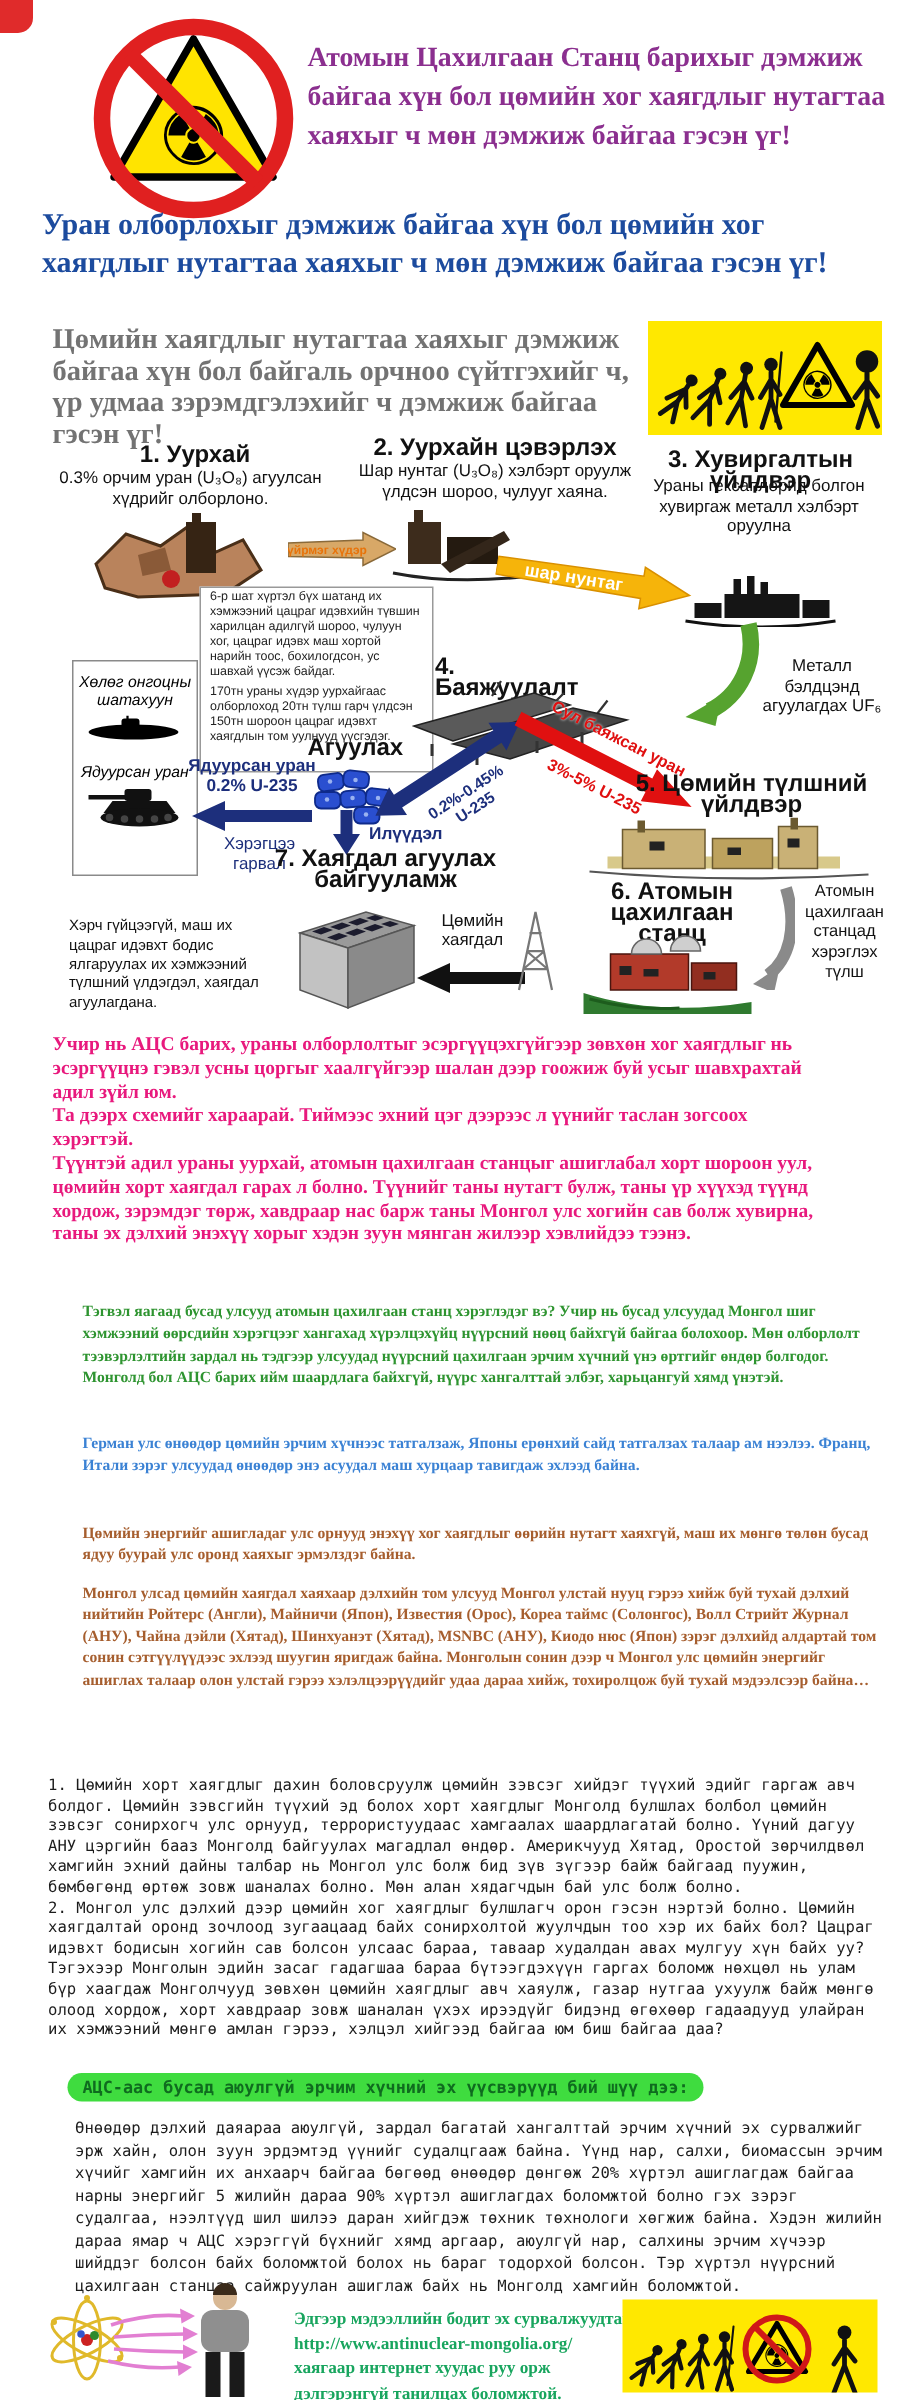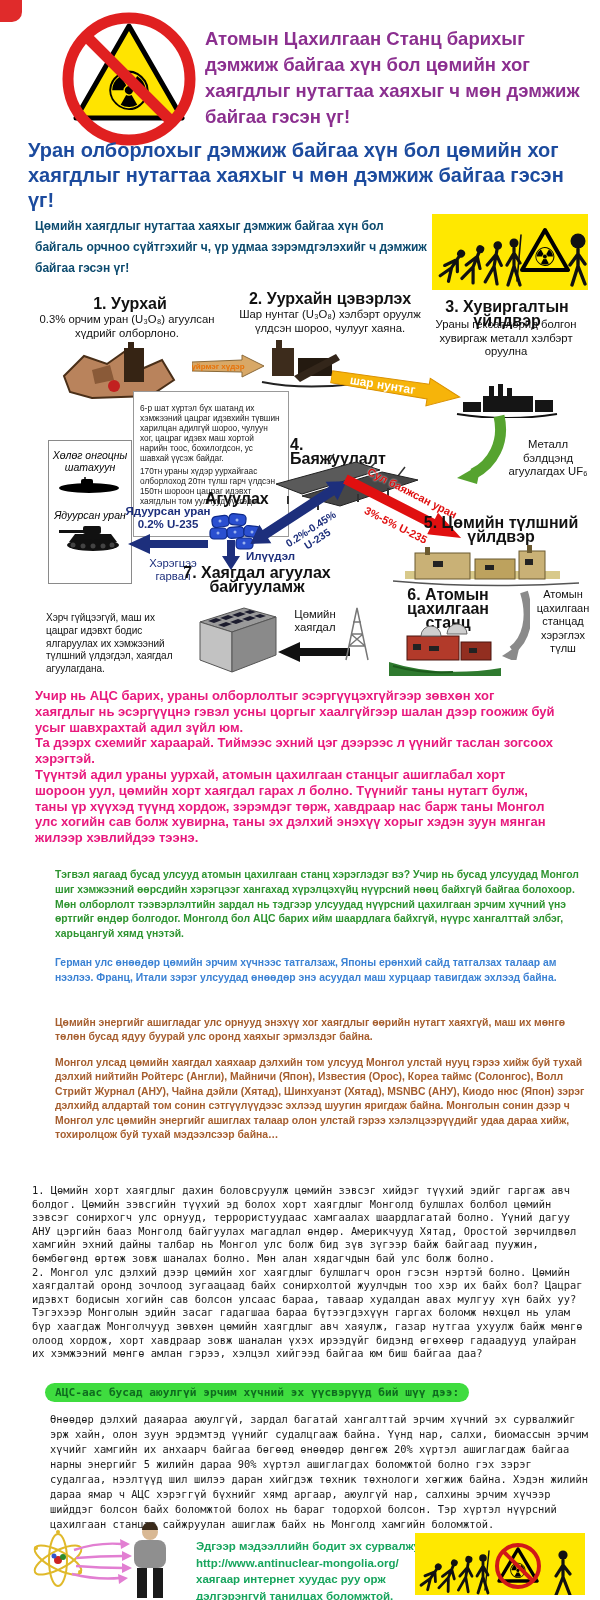--- a/index.html
+++ b/index.html
@@ -1,26 +1,26 @@
 <!DOCTYPE html>
 <html><head>
 <meta charset="utf-8">
 <style>
   html,body{margin:0;padding:0;background:#fff}
   .page{position:relative;width:600px;height:1600px;background:#ffffff;overflow:hidden;
         font-family:"Liberation Sans",sans-serif}
   .a{position:absolute}
-  .tw{font-family:Liberation Sans, sans-serif;font-weight:700}
+  .tw{font-family:Liberation Serif, serif;font-weight:700}
   .twn{font-family:"DejaVu Sans Mono",monospace;font-weight:400}
   .sans{font-family:"Liberation Sans",sans-serif}
   .ctr{text-align:center}
   .rt{text-align:left}
   .h-purple{color:#8b2f8f;font-size:18.5px;line-height:26px}
   .h-blue{color:#1c4b9e;font-size:20px;line-height:25px}
-  .h-red{color:#0c4a6e;font-size:12px;line-height:21px}
+  .h-red{color:#737373;font-size:19px;line-height:21px}
   .p-pink{color:#e8197d;font-size:13px;line-height:15.8px}
   .p-green{color:#2e9430;font-size:10.4px;line-height:14.8px}
   .p-blue{color:#3b82d4;font-size:10.4px;line-height:14.8px}
   .p-brown{color:#a65e2e;font-size:10.4px;line-height:14.4px}
   .p-black{color:#1c1c1c;font-size:10.4px;line-height:13.6px}
   .d-title{font-weight:bold;font-size:16px;color:#111;line-height:14px}
   .d-cap{font-size:11.3px;color:#111;line-height:13.5px}
   .navy{color:#1d2f7c}
   .pill{border-radius:14px;padding:3px 10px;font-family:"DejaVu Sans Mono",monospace;
         font-weight:700;white-space:nowrap;display:inline-block}
@@ -137,21 +137,21 @@
   </div>
 
   <div class="a" style="left:455px;top:412px;width:52px;height:72px">
     <svg width="52" height="72" viewBox="0 0 52 72">
       <path d="M44,4 C50,30 38,52 18,62" stroke="#56a32f" stroke-width="11" fill="none"></path>
       <polygon points="2,66 26,52 22,72" fill="#56a32f"></polygon>
     </svg>
   </div>
   <div class="a sans d-cap ctr" style="left:502px;top:438px;width:92px">Металл бэлдцэнд агуулагдах UF₆</div>
 
-  <div class="a box" style="left:133px;top:391px;width:142px;height:122px;padding:11px 6px;border-color:#999">
+  <div class="a box" style="left:133px;top:391px;width:142px;height:122px;padding:0 6px;border-color:#999">
     <div style="font-size:8.3px;line-height:10px;color:#222">6-р шат хүртэл бүх шатанд их хэмжээний цацраг идэвхийн түвшин харилцан адилгүй шороо, чулуун хог, цацраг идэвх маш хортой нарийн тоос, бохилогдсон, ус шавхай үүсэж байдаг.</div>
     <div style="font-size:8.3px;line-height:10px;color:#222;margin-top:3px">170тн ураны хүдэр уурхайгаас олборлоход 20тн түлш гарч үлдсэн 150тн шороон цацраг идэвхт хаягдлын том уулнууд үүсгэдэг.</div>
   </div>
 
   <div class="a box" style="left:48px;top:440px;width:82px;height:142px">
     <div class="ctr" style="font-style:italic;font-size:10.5px;margin-top:8px;line-height:12px">Хөлөг онгоцны шатахуун</div>
     <svg width="70" height="18" viewBox="0 0 70 18" style="display:block;margin:4px auto 0">
       <ellipse cx="34" cy="11" rx="30" ry="5" fill="#000"></ellipse>
       <rect x="26" y="2" width="12" height="7" rx="2" fill="#000"></rect>
       <line x1="30" y1="0" x2="30" y2="4" stroke="#000" stroke-width="1.5"></line>

